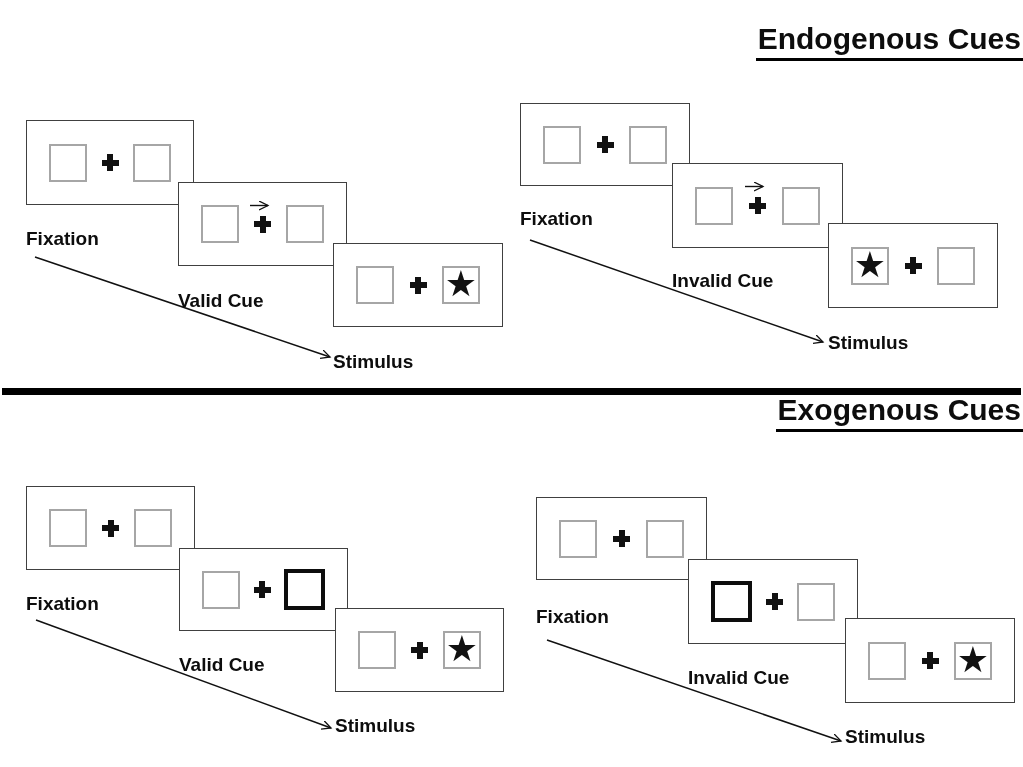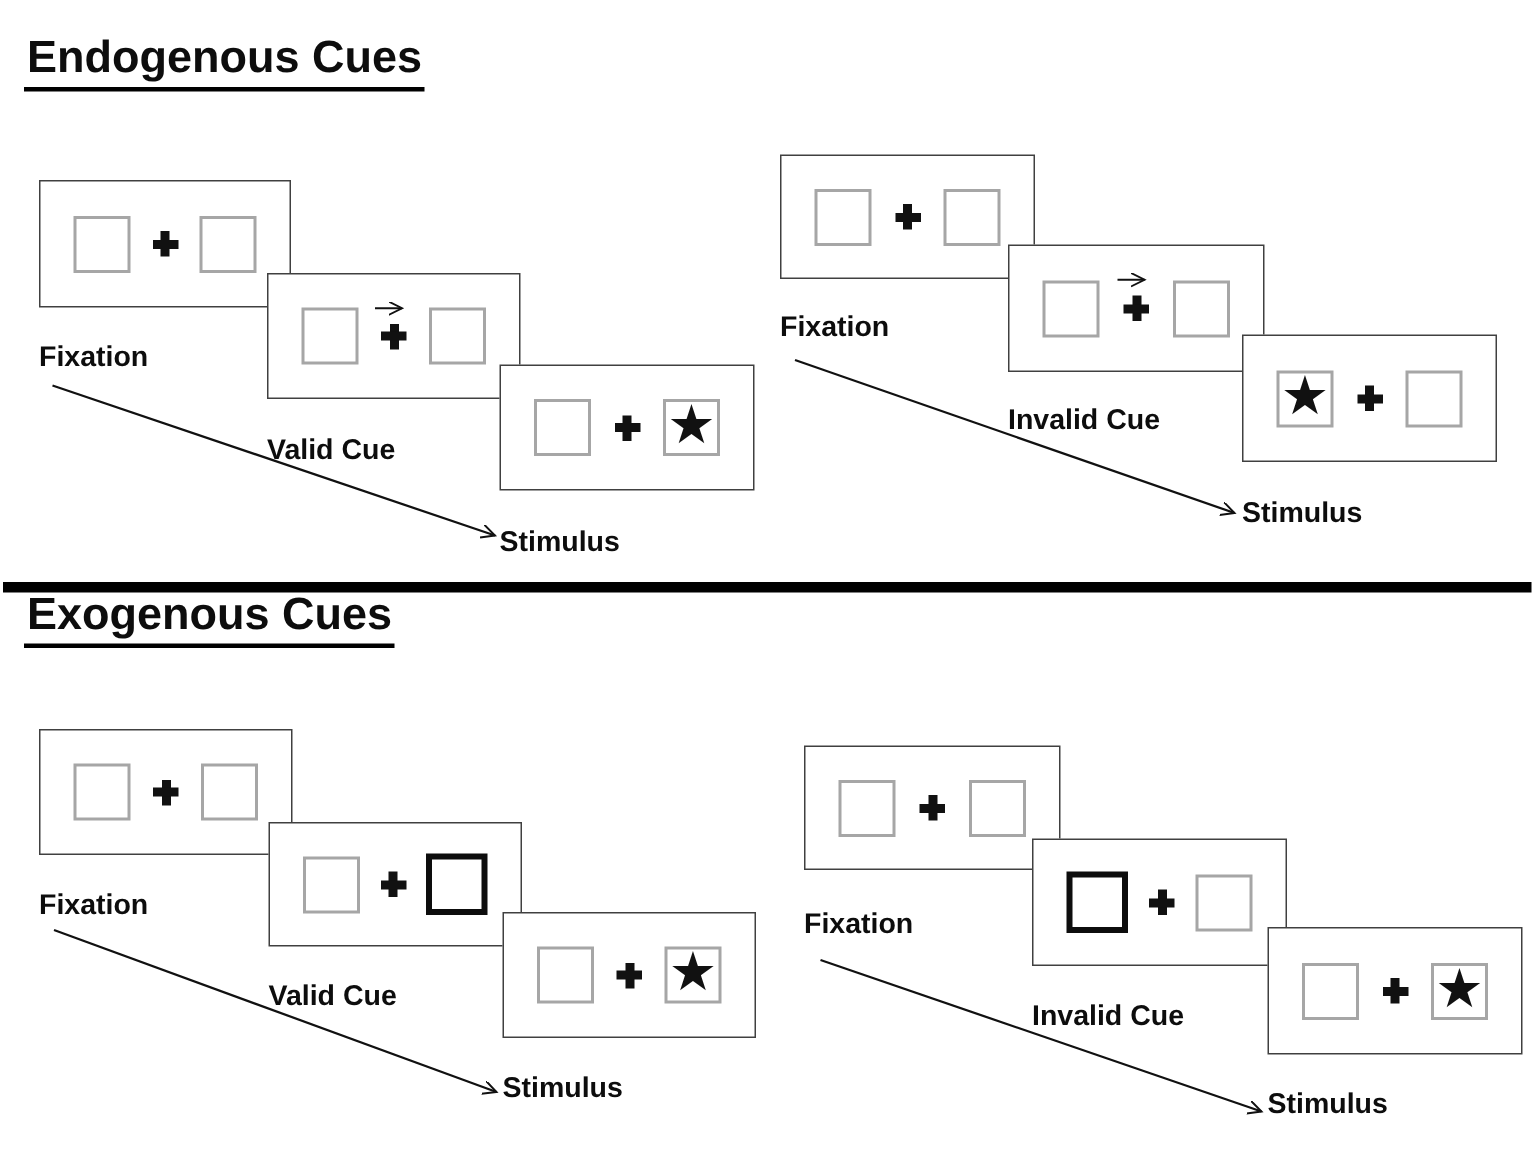--- a/index.html
+++ b/index.html
@@ -1,21 +1,21 @@
 <!DOCTYPE html>
 <html><head>
 <meta charset="utf-8">
 <style>
   html,body{margin:0;padding:0;}
   body{
     width:1023px;height:767px;position:relative;background:#ffffff;overflow:hidden;
     font-family:"Liberation Sans","DejaVu Sans",sans-serif;color:#0d0d0d;
   }
   .abs{position:absolute;}
-  .section-title{left:0;right:0;text-align:left;padding-left:16px;}
+  .section-title{left:0;right:0;text-align:right;padding-left:16px;}
   .section-title .title-text{
     display:inline-block;font-size:30px;font-weight:bold;
     border-bottom:3px solid #000;padding:0 2px 1px 2px;line-height:1.15;
   }
   .divider{left:2px;width:1019px;height:7px;background:#000;}
   .panel{
     background:#fff;border:1.5px solid #404040;box-sizing:border-box;
     display:flex;align-items:center;justify-content:space-between;
     padding:0 22px;
   }

